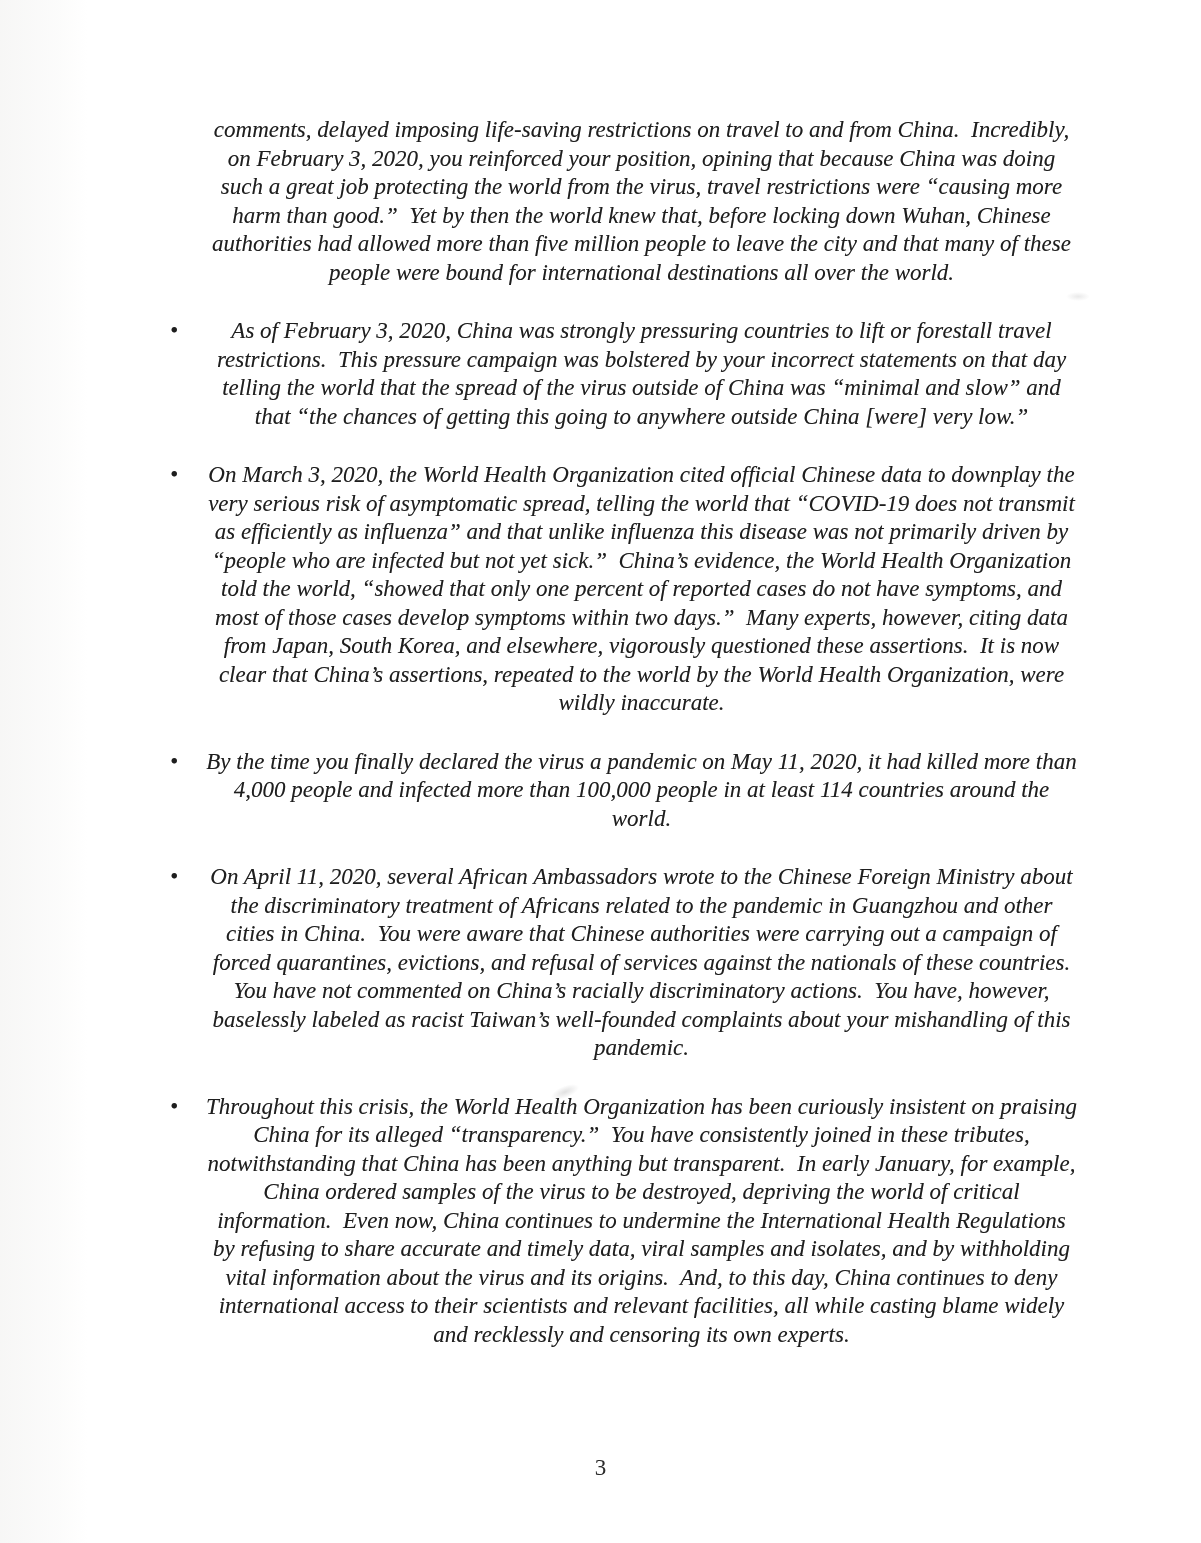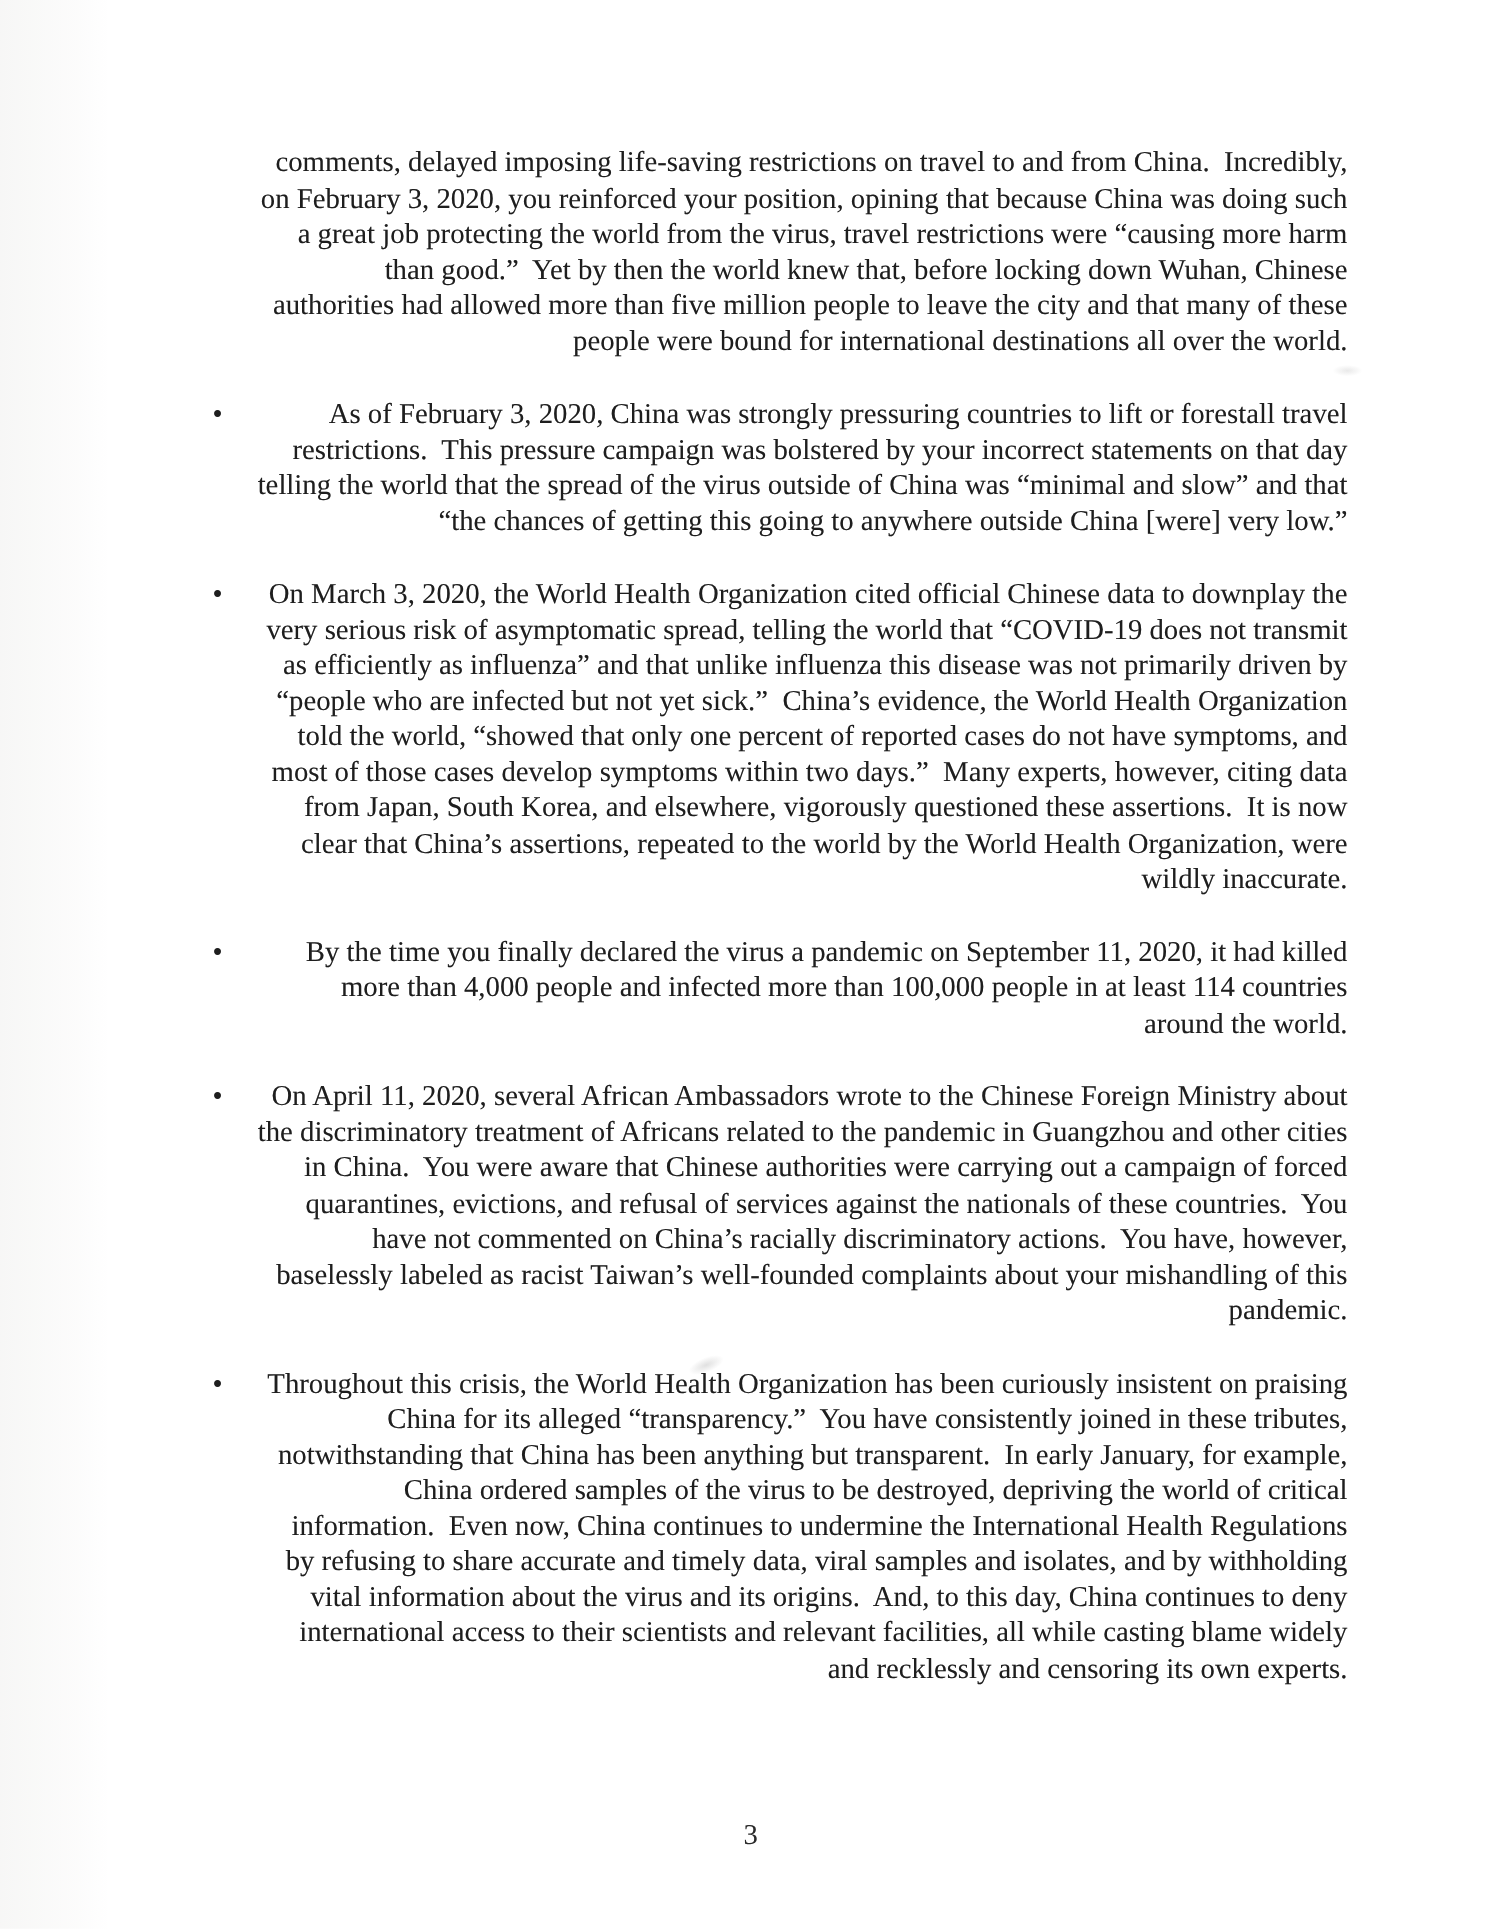--- a/index.html
+++ b/index.html
@@ -47,23 +47,24 @@
     left: 205px;
     top: 116px;
     width: 873px;
   }
   .para-row {
     position: relative;
     font-size: 23px;
     line-height: 28.5px;
     margin: 0 0 30px 0;
     white-space: pre-wrap;          
-    text-align: right;
+    text-align: center;
     
     text-shadow: 0 0 0.4px rgba(30,30,30,0.35);
+    font-style: italic;
   }
   .para-row:last-child { margin-bottom: 0; }
   .bullet {
     position: absolute;
     left: -35px;
     top: 0;
     font-size: 23px;
     line-height: 28.5px;
   }
   .page-number {
@@ -81,18 +82,18 @@
 
 <div class="scan-edge"></div>
 <div class="smudge smudge-1"></div>
 <div class="smudge smudge-2"></div>
 
 <main class="doc-body">
 
 <div class="para-row"><span>comments, delayed imposing life-saving restrictions on travel to and from China.  Incredibly, on February 3, 2020, you reinforced your position, opining that because China was doing such a great job protecting the world from the virus, travel restrictions were “causing more harm than good.”  Yet by then the world knew that, before locking down Wuhan, Chinese authorities had allowed more than five million people to leave the city and that many of these people were bound for international destinations all over the world.</span></div>
     <div class="para-row"><span class="bullet">•</span><span>As of February 3, 2020, China was strongly pressuring countries to lift or forestall travel restrictions.  This pressure campaign was bolstered by your incorrect statements on that day telling the world that the spread of the virus outside of China was “minimal and slow” and that “the chances of getting this going to anywhere outside China [were] very low.”</span></div>
     <div class="para-row"><span class="bullet">•</span><span>On March 3, 2020, the World Health Organization cited official Chinese data to downplay the very serious risk of asymptomatic spread, telling the world that “COVID-19 does not transmit as efficiently as influenza” and that unlike influenza this disease was not primarily driven by “people who are infected but not yet sick.”  China’s evidence, the World Health Organization told the world, “showed that only one percent of reported cases do not have symptoms, and most of those cases develop symptoms within two days.”  Many experts, however, citing data from Japan, South Korea, and elsewhere, vigorously questioned these assertions.  It is now clear that China’s assertions, repeated to the world by the World Health Organization, were wildly inaccurate.</span></div>
-    <div class="para-row"><span class="bullet">•</span><span>By the time you finally declared the virus a pandemic on September 11, 2020, it had killed more than 4,000 people and infected more than 100,000 people in at least 114 countries around the world.</span></div>
+    <div class="para-row"><span class="bullet">•</span><span>By the time you finally declared the virus a pandemic on May 11, 2020, it had killed more than 4,000 people and infected more than 100,000 people in at least 114 countries around the world.</span></div>
     <div class="para-row"><span class="bullet">•</span><span>On April 11, 2020, several African Ambassadors wrote to the Chinese Foreign Ministry about the discriminatory treatment of Africans related to the pandemic in Guangzhou and other cities in China.  You were aware that Chinese authorities were carrying out a campaign of forced quarantines, evictions, and refusal of services against the nationals of these countries.  You have not commented on China’s racially discriminatory actions.  You have, however, baselessly labeled as racist Taiwan’s well-founded complaints about your mishandling of this pandemic.</span></div>
     <div class="para-row"><span class="bullet">•</span><span>Throughout this crisis, the World Health Organization has been curiously insistent on praising China for its alleged “transparency.”  You have consistently joined in these tributes, notwithstanding that China has been anything but transparent.  In early January, for example, China ordered samples of the virus to be destroyed, depriving the world of critical information.  Even now, China continues to undermine the International Health Regulations by refusing to share accurate and timely data, viral samples and isolates, and by withholding vital information about the virus and its origins.  And, to this day, China continues to deny international access to their scientists and relevant facilities, all while casting blame widely and recklessly and censoring its own experts.</span></div>
   </main>
 
 <div class="page-number">3</div>
 
 </body></html>

